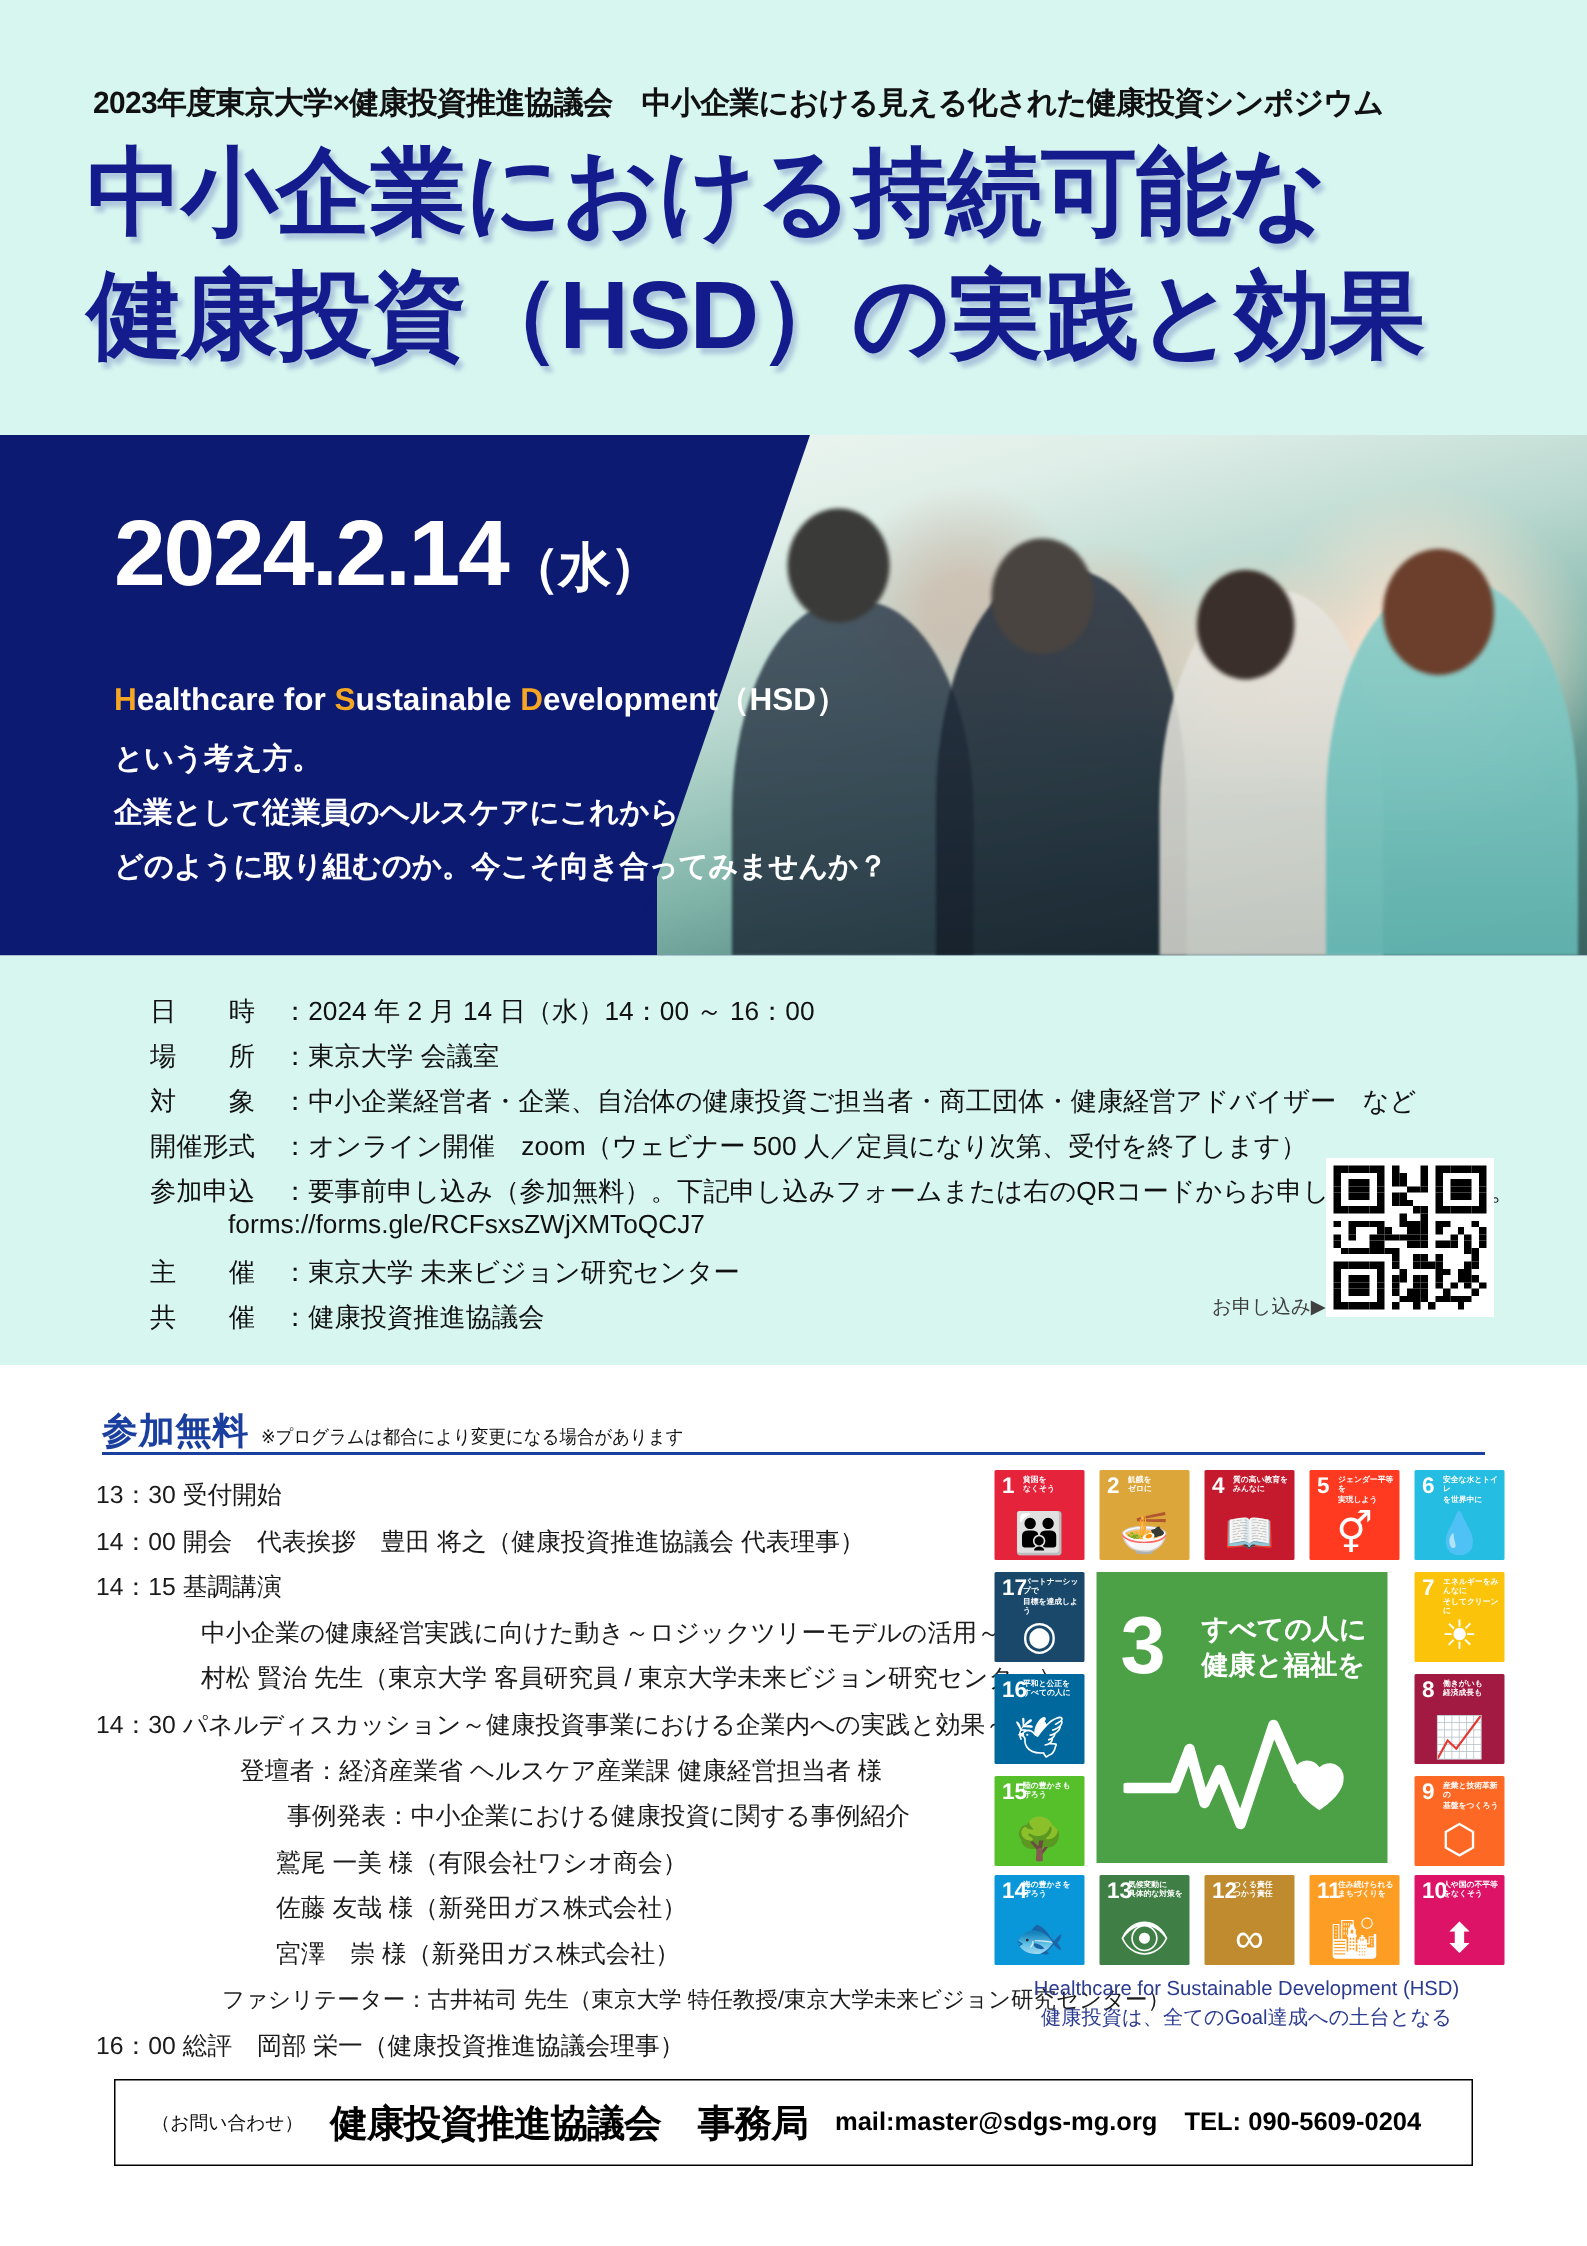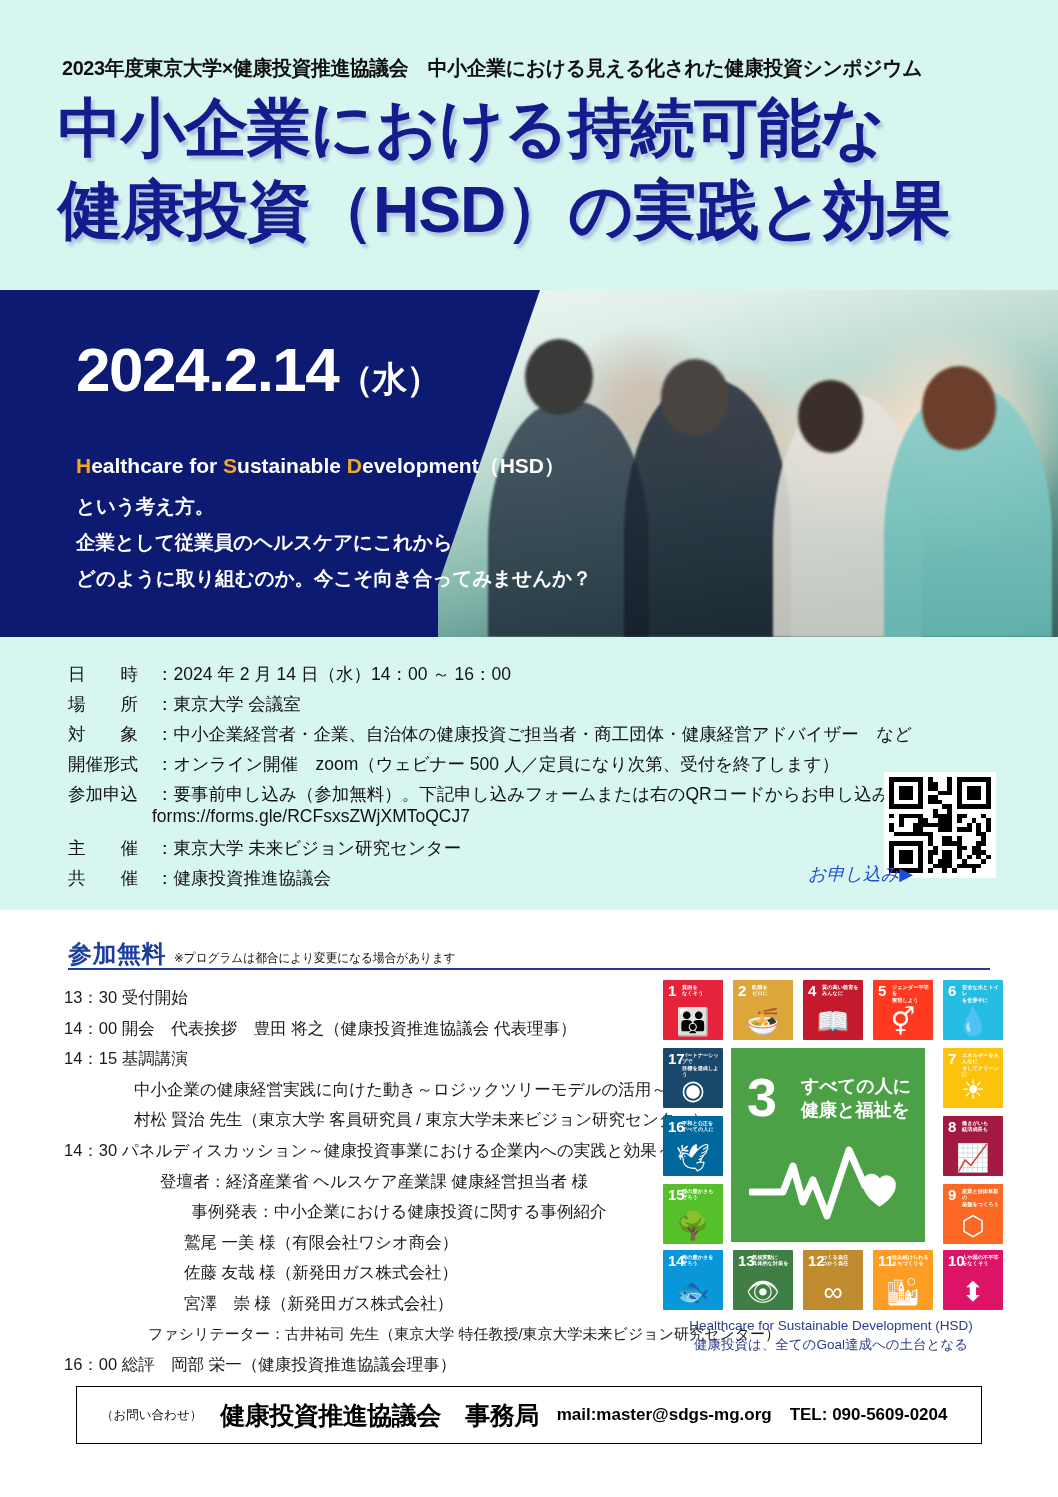--- a/index.html
+++ b/index.html
@@ -82,27 +82,27 @@
   .hero-lines div{ white-space:nowrap; }
 
   
   .details{
     position:absolute; left:0; top:637px; width:1058px; height:273px;
     background:#d7f6f0;
   }
   .detail-row{
     position:absolute; left:68px; font-size:17.5px; color:#111; white-space:nowrap;
   }
-  .dlabel{ display:inline-block; width:88px; }
+  .dlabel{ display:inline-block; width:88px;margin-left:32px; }
   .durl{ position:absolute; left:152px; font-size:17.5px; color:#111; }
 
   .qr-wrap{ position:absolute; left:884px; top:772px; width:112px; height:106px; background:#fff; padding:5px; }
   .qr-grid{ width:100%; height:100%; display:grid; grid-template-columns:repeat(21,1fr); grid-template-rows:repeat(21,1fr); }
   .qr-grid i{ background:#000; }
-  .qr-label{ position:absolute; left:808px; top:862px; font-size:18px; color:#1d4ed8;font-style:italic; }
+  .qr-label{ position:absolute; left:808px; top:862px; font-size:13px; color:#404040; }
 
   
   .program-head{ position:absolute; left:68px; top:938px; }
   .program-head .ph-title{
     font-size:24px; font-weight:800; color:#1b3f9e; letter-spacing:0.5px;
     display:inline-block; vertical-align:baseline;
   }
   .program-head .ph-note{
     font-size:12.5px; color:#111; display:inline-block; vertical-align:baseline;
     margin-left:8px; transform:scaleX(0.93); transform-origin:left;

